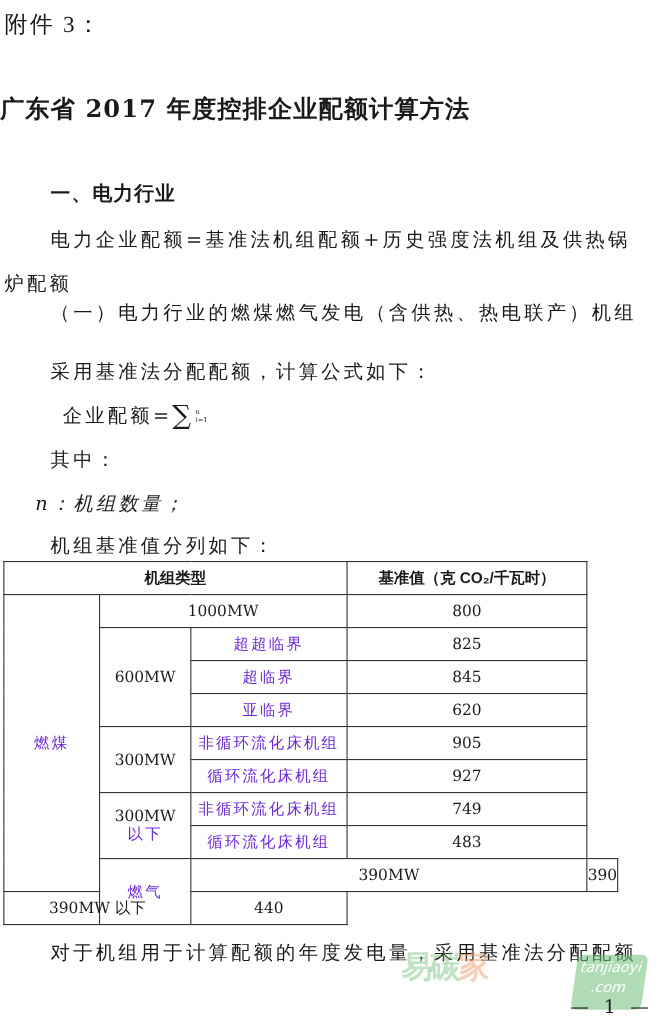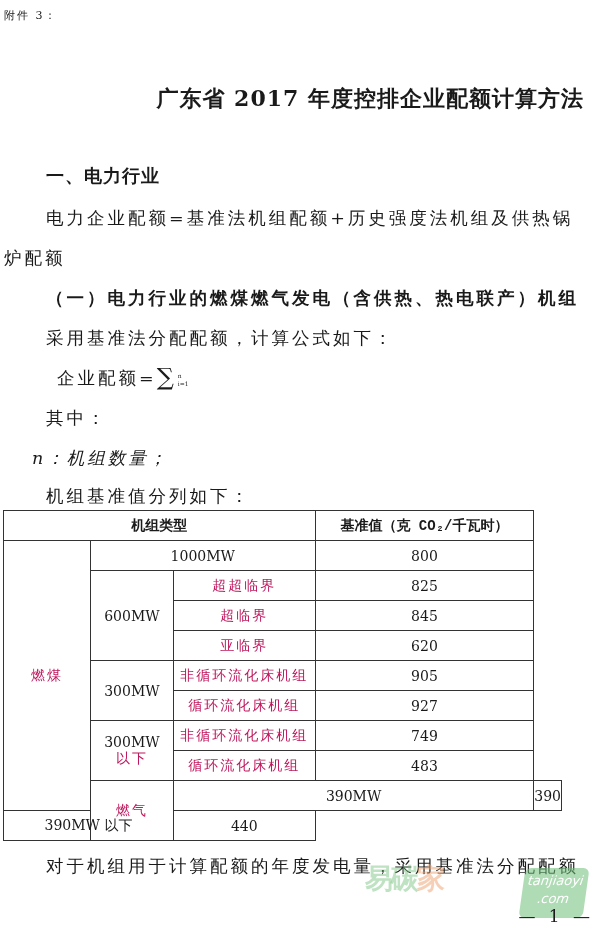--- a/index.html
+++ b/index.html
@@ -1,44 +1,44 @@
 <!DOCTYPE html>
 <html><head>
   <meta charset="utf-8">
   <style>
     html, body { margin: 0; padding: 0; background: #ffffff; }
     body { width: 600px; height: 932px; position: relative; overflow: hidden;
            font-family: "DejaVu Serif", "Liberation Serif", serif; color: #1a1a1a; }
     .abs { position: absolute; white-space: nowrap; }
-    .attach { left: 4px; top: 8px; font-size: 11px; letter-spacing: 2px; }
-    .title { left: 0; width: 584px; top: 84px; text-align: right; font-size: 22px; font-weight: bold; letter-spacing: 1px; }
+    .attach { left: 4px; top: 8px; font-size: 21px; letter-spacing: 2px; font-family: Liberation Serif, serif; }
+    .title { left: 0; width: 584px; top: 84px; text-align: left; font-size: 22px; font-weight: bold; letter-spacing: 1px; }
     .h1 { left: 46px; top: 164px; font-size: 18px; font-weight: bold; font-family: "DejaVu Sans", "Liberation Sans", sans-serif; letter-spacing: 1px; }
     .p { font-size: 17.5px; letter-spacing: 3px; }
     .sigma { font-size: 24px; position: relative; top: 1px; }
     .lim { display: inline-flex; flex-direction: column; font-size: 6px; line-height: 8px; vertical-align: middle; margin-left: 1px; margin-right: 10px; letter-spacing: 0; }
     table.std { position: absolute; left: 3px; top: 510px; width: 559px; border-collapse: collapse; font-size: 14px; }
     table.std td { border: 1px solid #333; text-align: center; height: 29px; padding: 0; }
-    table.std td.hd { font-weight: bold; font-family: Liberation Mono, monospace; text-align: center; }
-    .cjk { font-family: "DejaVu Sans", "Liberation Sans", sans-serif; letter-spacing: 2px; color: #be185d; }
+    table.std td.hd { font-weight: bold; font-family: Liberation Sans, sans-serif; text-align: center; }
+    .cjk { font-family: "DejaVu Sans", "Liberation Sans", sans-serif; letter-spacing: 2px; color: #6d28d9; }
     .wm { position: absolute; left: 365px; top: 860px; width: 230px; height: 56px; }
     .wm-txt { position: absolute; left: 0; top: 0; font-size: 28px; font-weight: bold; color: rgba(110,190,120,0.45); font-family: Liberation Serif, serif; letter-spacing: -2px; }
     .wm-txt .o { color: rgba(235,160,110,0.5); }
     .wm-badge { position: absolute; left: 157px; top: 8px; width: 64px; height: 46px; background: rgba(110,190,120,0.55); border-radius: 6px; transform: skewX(-8deg); color: #fff; font-size: 13px; font-style: italic; text-align: center; line-height: 18px; padding-top: 4px; font-family: "DejaVu Sans", "Liberation Sans", sans-serif; }
     .pageno { right: 6px; top: 906px; font-size: 17px; letter-spacing: 4px; }
   </style>
 </head>
 <body>
 
 <div class="abs attach">附件 3：</div>
 <div class="abs title">广东省 2017 年度控排企业配额计算方法</div>
 
 <div class="abs h1">一、电力行业</div>
 <div class="abs p" style="left:46px;top:206px;">电力企业配额=基准法机组配额+历史强度法机组及供热锅</div>
 <div class="abs p" style="left:4px;top:246px;">炉配额</div>
-<div class="abs p" style="left:46px;top:286px;font-weight:bold;">（一）电力行业的燃煤燃气发电（含供热、热电联产）机组</div>
+<div class="abs p" style="left:46px;top:272px;">（一）电力行业的燃煤燃气发电（含供热、热电联产）机组</div>
 <div class="abs p" style="left:46px;top:326px;">采用基准法分配配额，计算公式如下：</div>
 
 <div class="abs p" style="left:57px;top:362px;">
   <span>企业配额=</span><span class="sigma">∑</span><span class="lim">
       <span>n</span>
       <span>i=1</span>
     </span>
 </div>
 
 <div class="abs p" style="left:46px;top:406px;">其中：</div>

